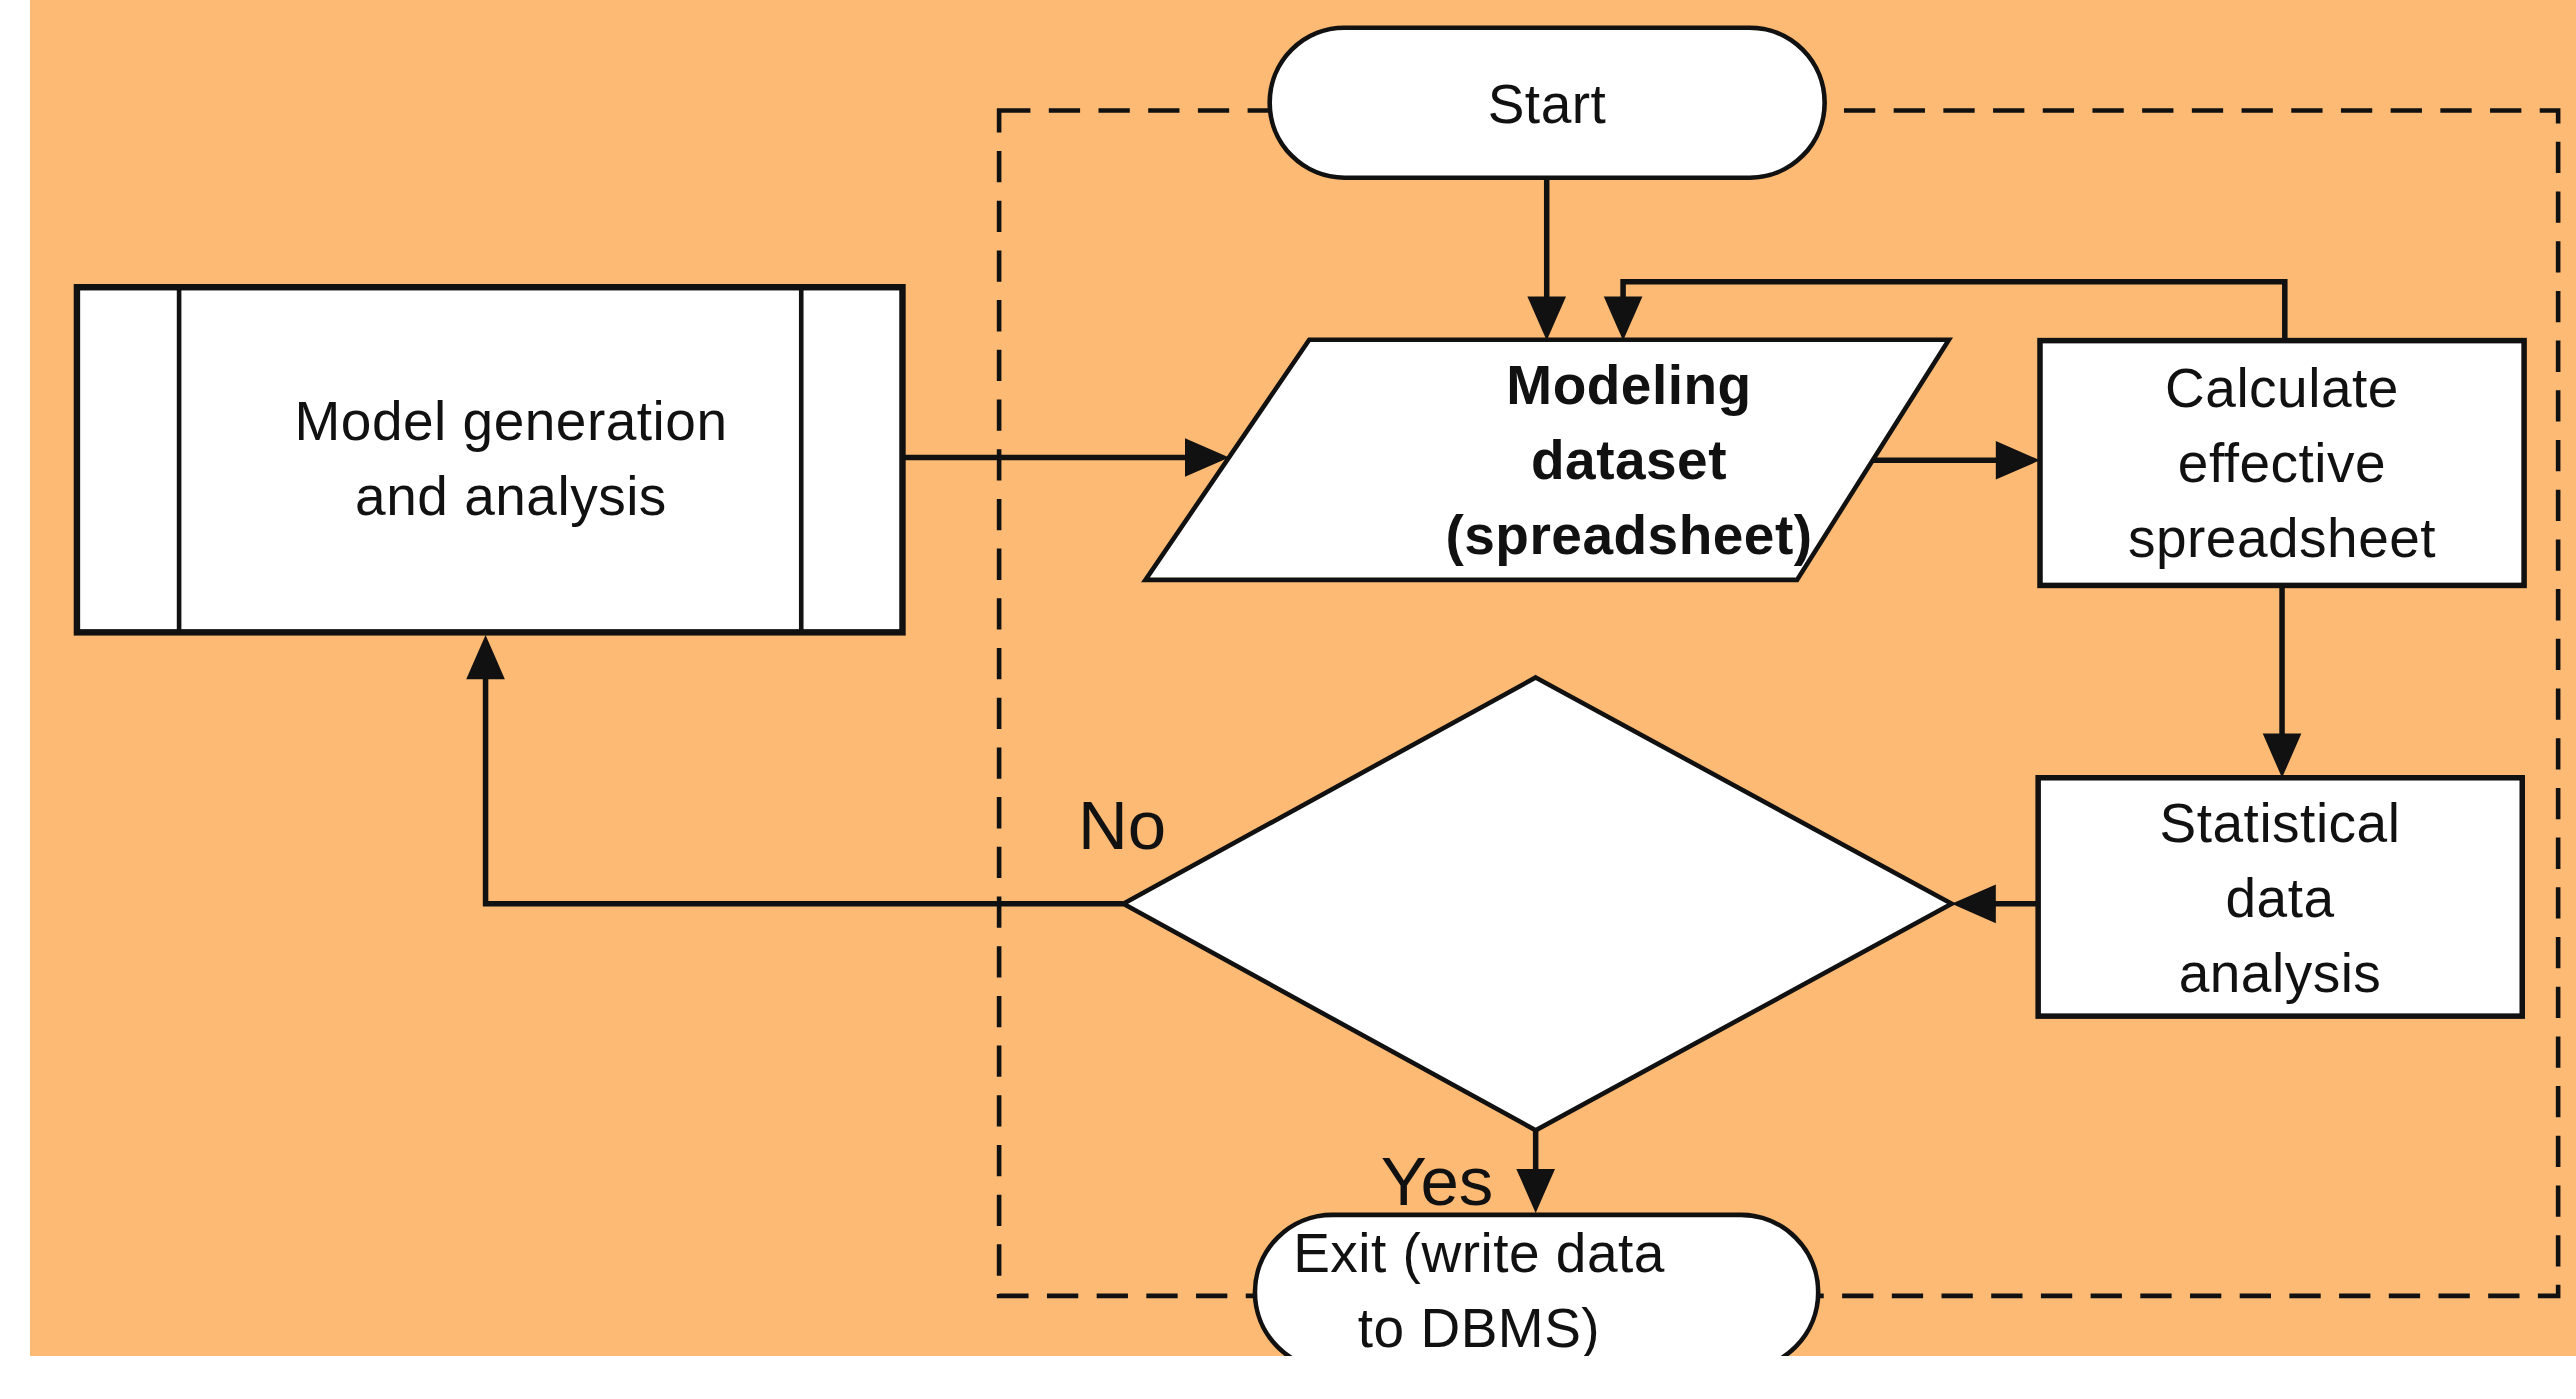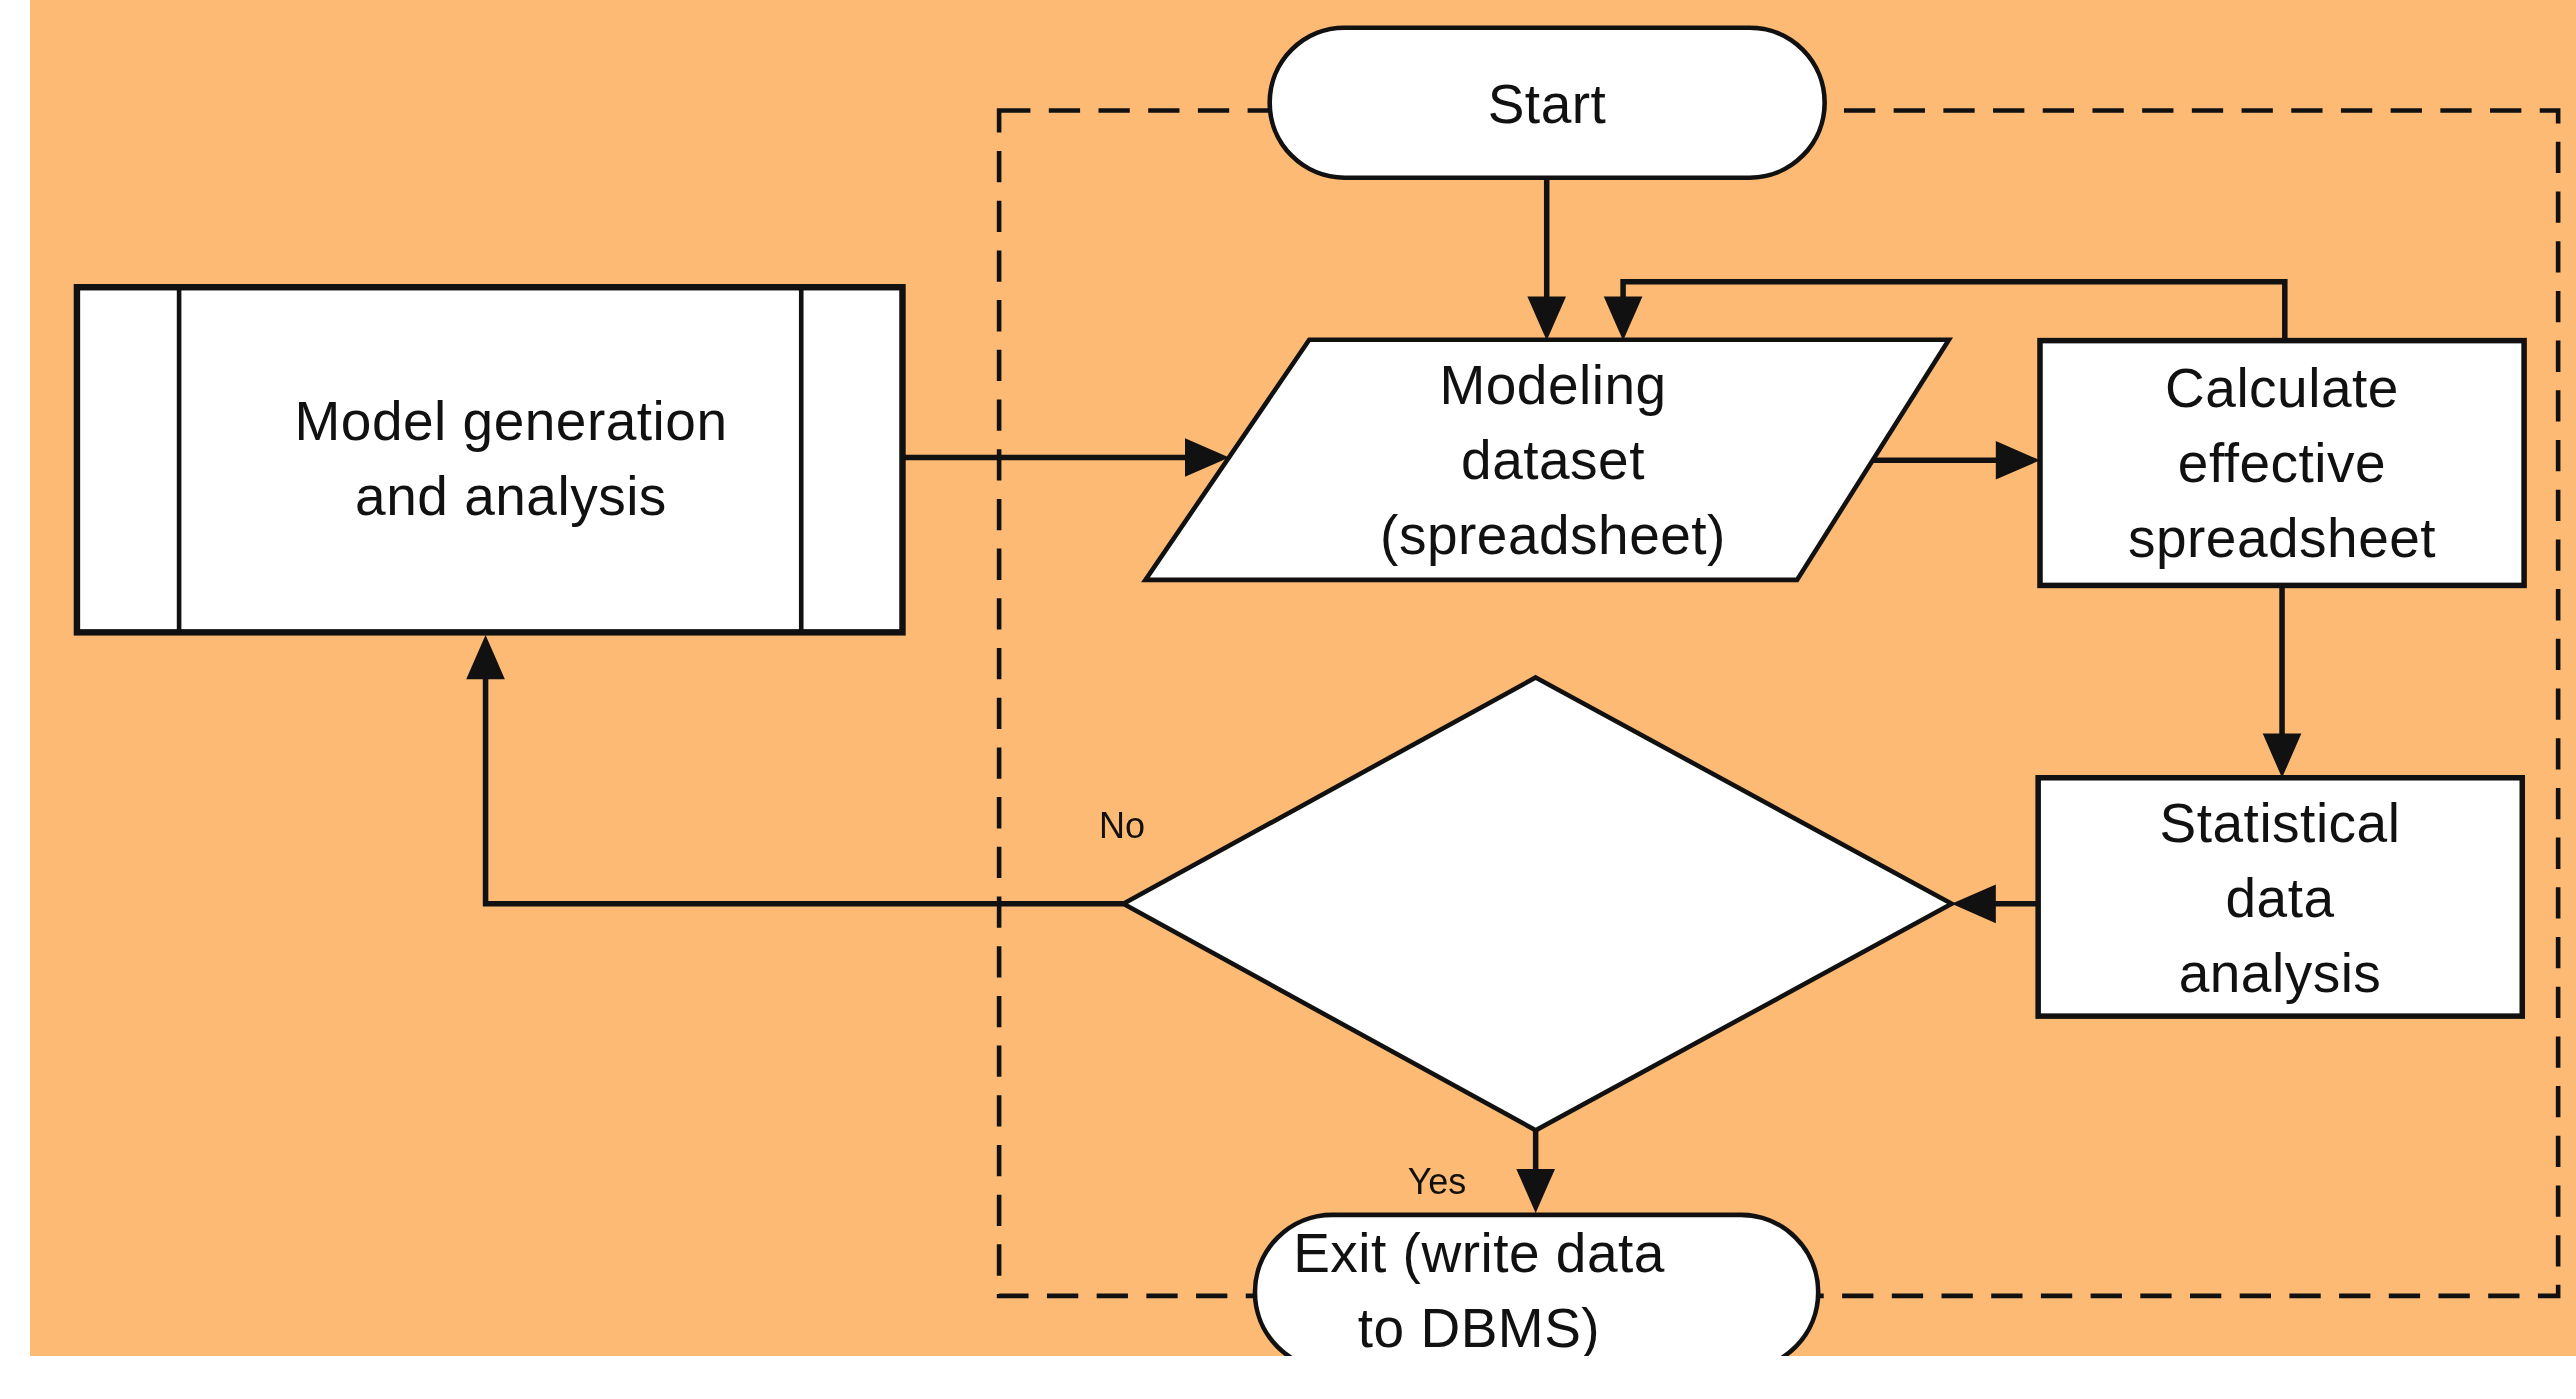--- a/index.html
+++ b/index.html
@@ -27,21 +27,21 @@
     font-size: 55px;
     line-height: 75px;
     color: #111111;
     text-align: center;
     white-space: pre-line;
     letter-spacing: 0.5px;
   }
   .edge-lbl {
     position: absolute;
     transform: translate(-50%, -50%);
-    font-size: 36px;
+    font-size: 69px;
     line-height: 64px;
     color: #111111;
     text-align: right;
   }
 </style>
 </head>
 <body>
 
 <div class="stage">
 
@@ -82,21 +82,21 @@
       <polygon points="1636,736 2088,982 1636,1228 1188,982" stroke-width="5"></polygon>
       <rect x="1331" y="1320" width="612" height="168" rx="84" stroke-width="5"></rect>
     </g>
   </svg>
 
   <div class="lbl" style="left:1517px; top:104px;">Start</div>
 
   <div class="lbl" style="left:481px; top:459px;">Model generation
 and analysis</div>
 
-  <div class="lbl" style="left:1523px; top:460px;">Modeling
+  <div class="lbl" style="left:1599px; top:460px;font-weight:bold;">Modeling
 dataset
 (spreadsheet)</div>
 
   <div class="lbl" style="left:2252px; top:463px;">Calculate
 effective
 spreadsheet</div>
 
   <div class="lbl" style="left:2250px; top:898px;">Statistical data
 analysis</div>
 

